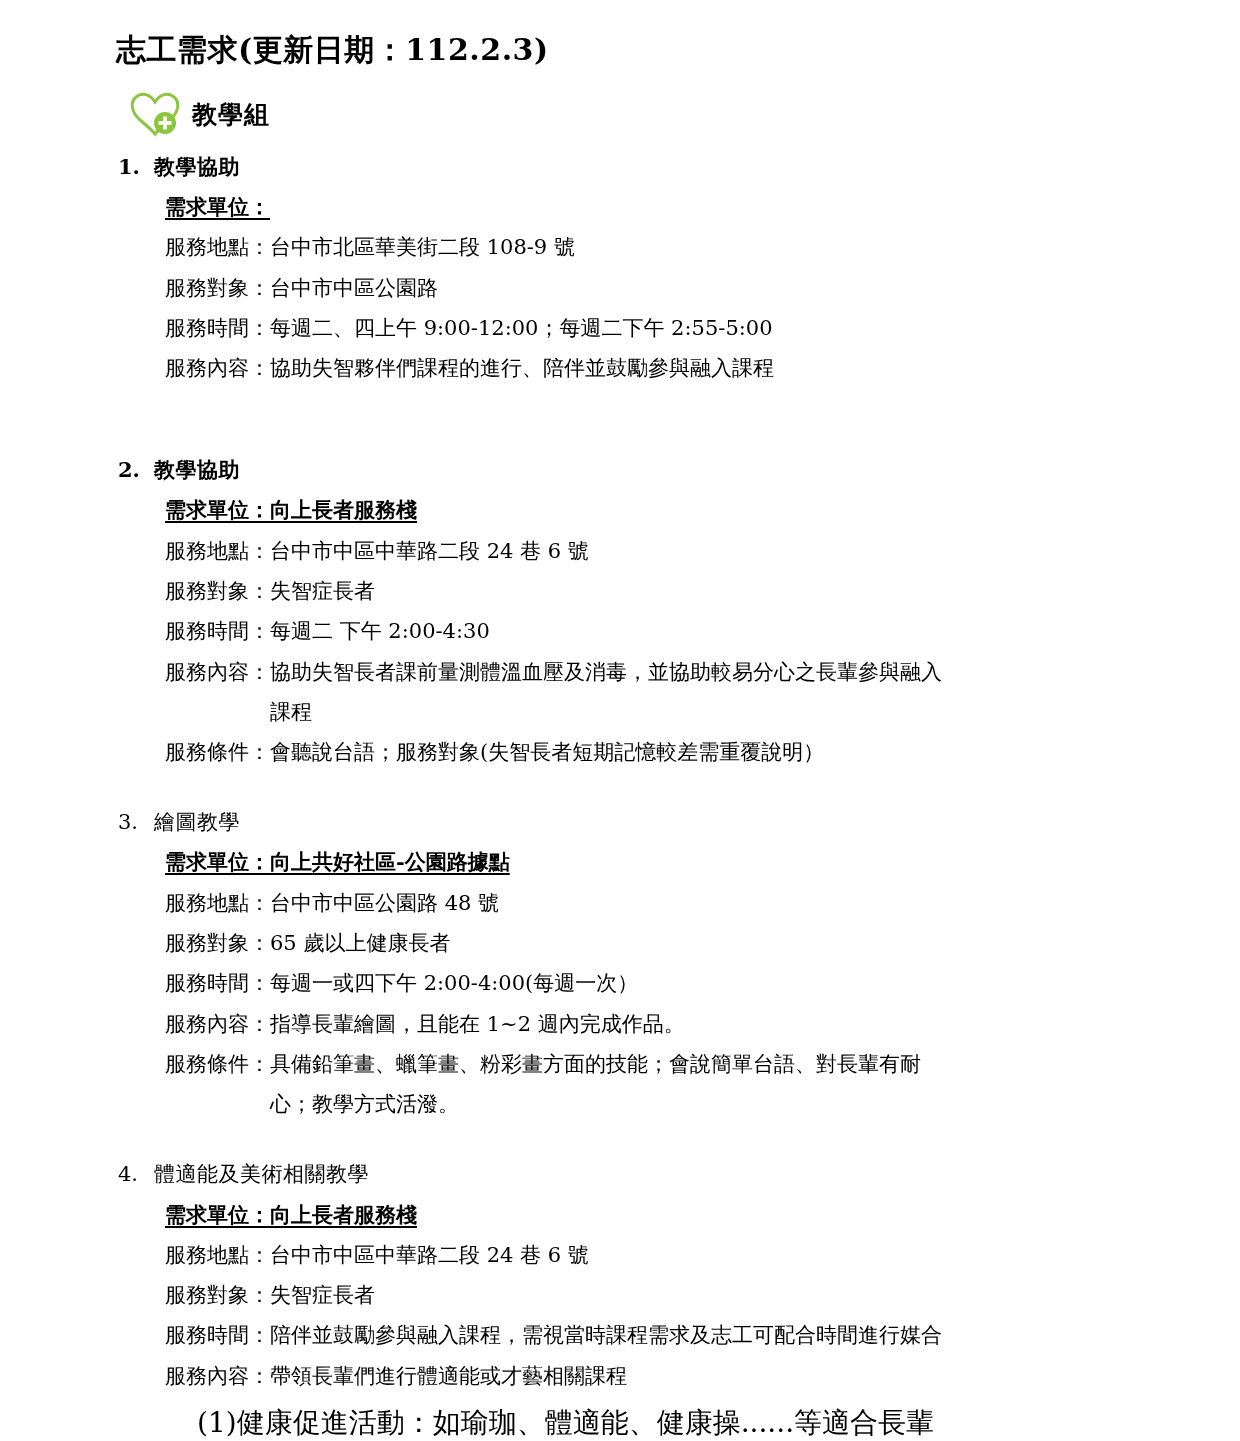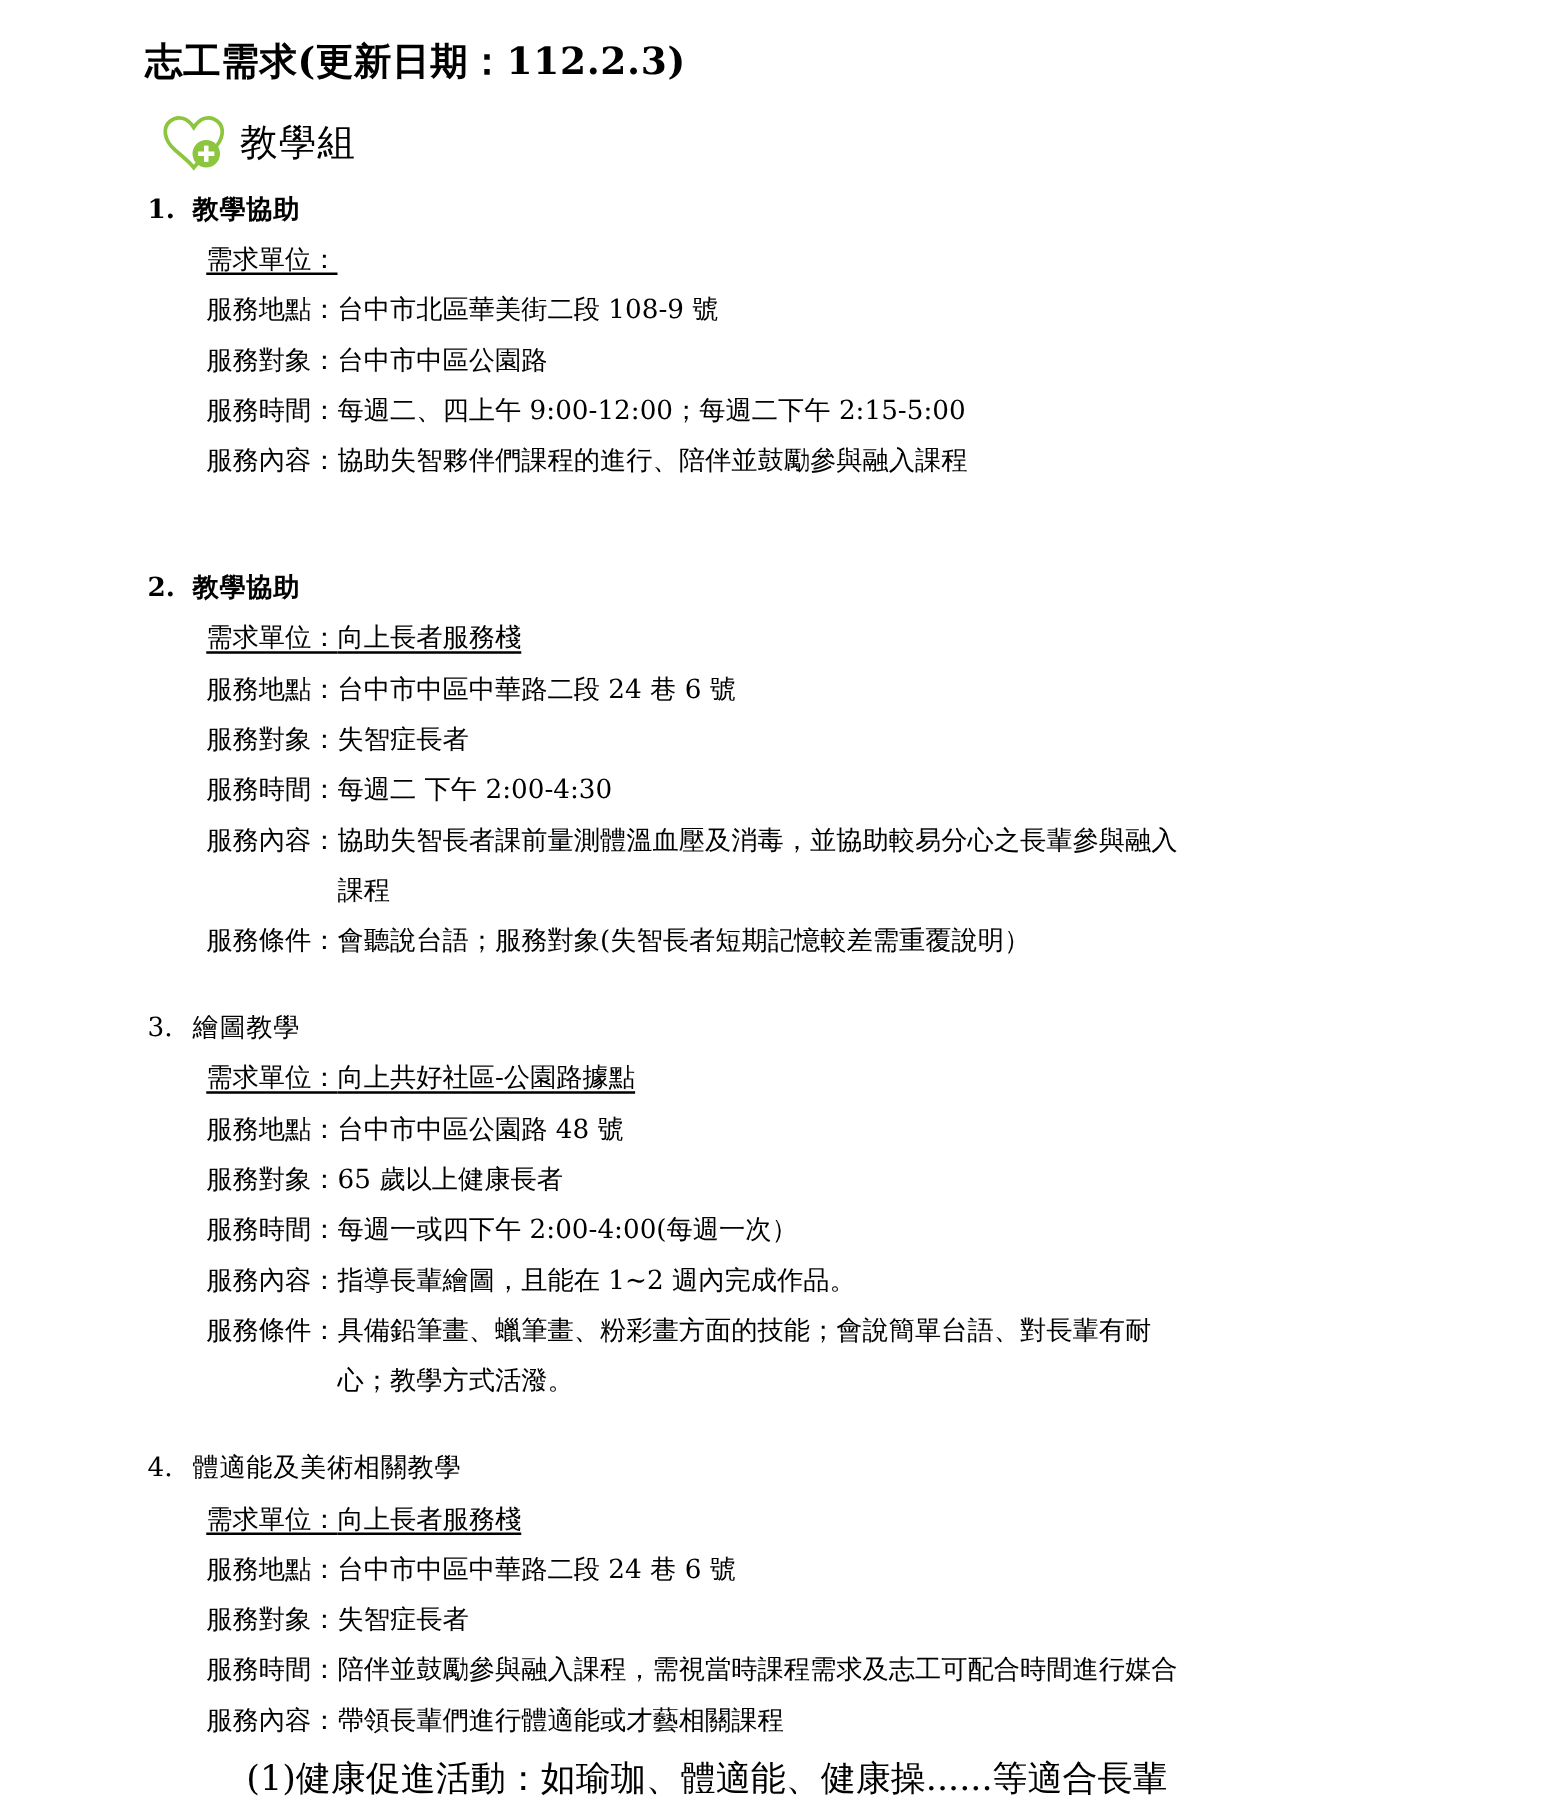--- a/index.html
+++ b/index.html
@@ -32,22 +32,22 @@
     align-items: center;
     margin: 22px 0 10px 18px;
   }
   .heart-icon {
     width: 54px;
     height: 46px;
     flex: 0 0 auto;
     margin-right: 10px;
   }
   .section-title {
-    font-size: 30px;
-    font-weight: normal;
+    font-size: 25px;
+    font-weight: bold;
     letter-spacing: 1px;
   }
   ol.items {
     list-style: none;
     margin: 0;
     padding: 0;
   }
   li.item {
     margin: 0 0 10px 0;
     padding: 0;
@@ -84,20 +84,21 @@
     flex: 0 0 auto;
     white-space: nowrap;
   }
   .field-value {
     flex: 1 1 auto;
   }
   .field.unit .field-label,
   .field.unit .field-value {
     text-decoration: underline;
     text-underline-offset: 4px;
+    font-weight: bold;
   }
   .field.unit .field-value {
     padding-right: 8px;
   }
   .sub-list {
     margin-left: 32px;
   }
   .sub-line {
     font-size: 28px;
     line-height: 1.92;
@@ -138,21 +139,21 @@
         <div class="field">
           <span class="field-label">服務地點：</span>
           <span class="field-value">台中市北區華美街二段 108-9 號</span>
         </div>
         <div class="field">
           <span class="field-label">服務對象：</span>
           <span class="field-value">台中市中區公園路</span>
         </div>
         <div class="field">
           <span class="field-label">服務時間：</span>
-          <span class="field-value">每週二、四上午 9:00-12:00；每週二下午 2:15-5:00</span>
+          <span class="field-value">每週二、四上午 9:00-12:00；每週二下午 2:55-5:00</span>
         </div>
         <div class="field">
           <span class="field-label">服務內容：</span>
           <span class="field-value">協助失智夥伴們課程的進行、陪伴並鼓勵參與融入課程</span>
         </div>
       </div>
       <div class="gap-lg"></div>
     </li>
 
     <li class="item bold">

